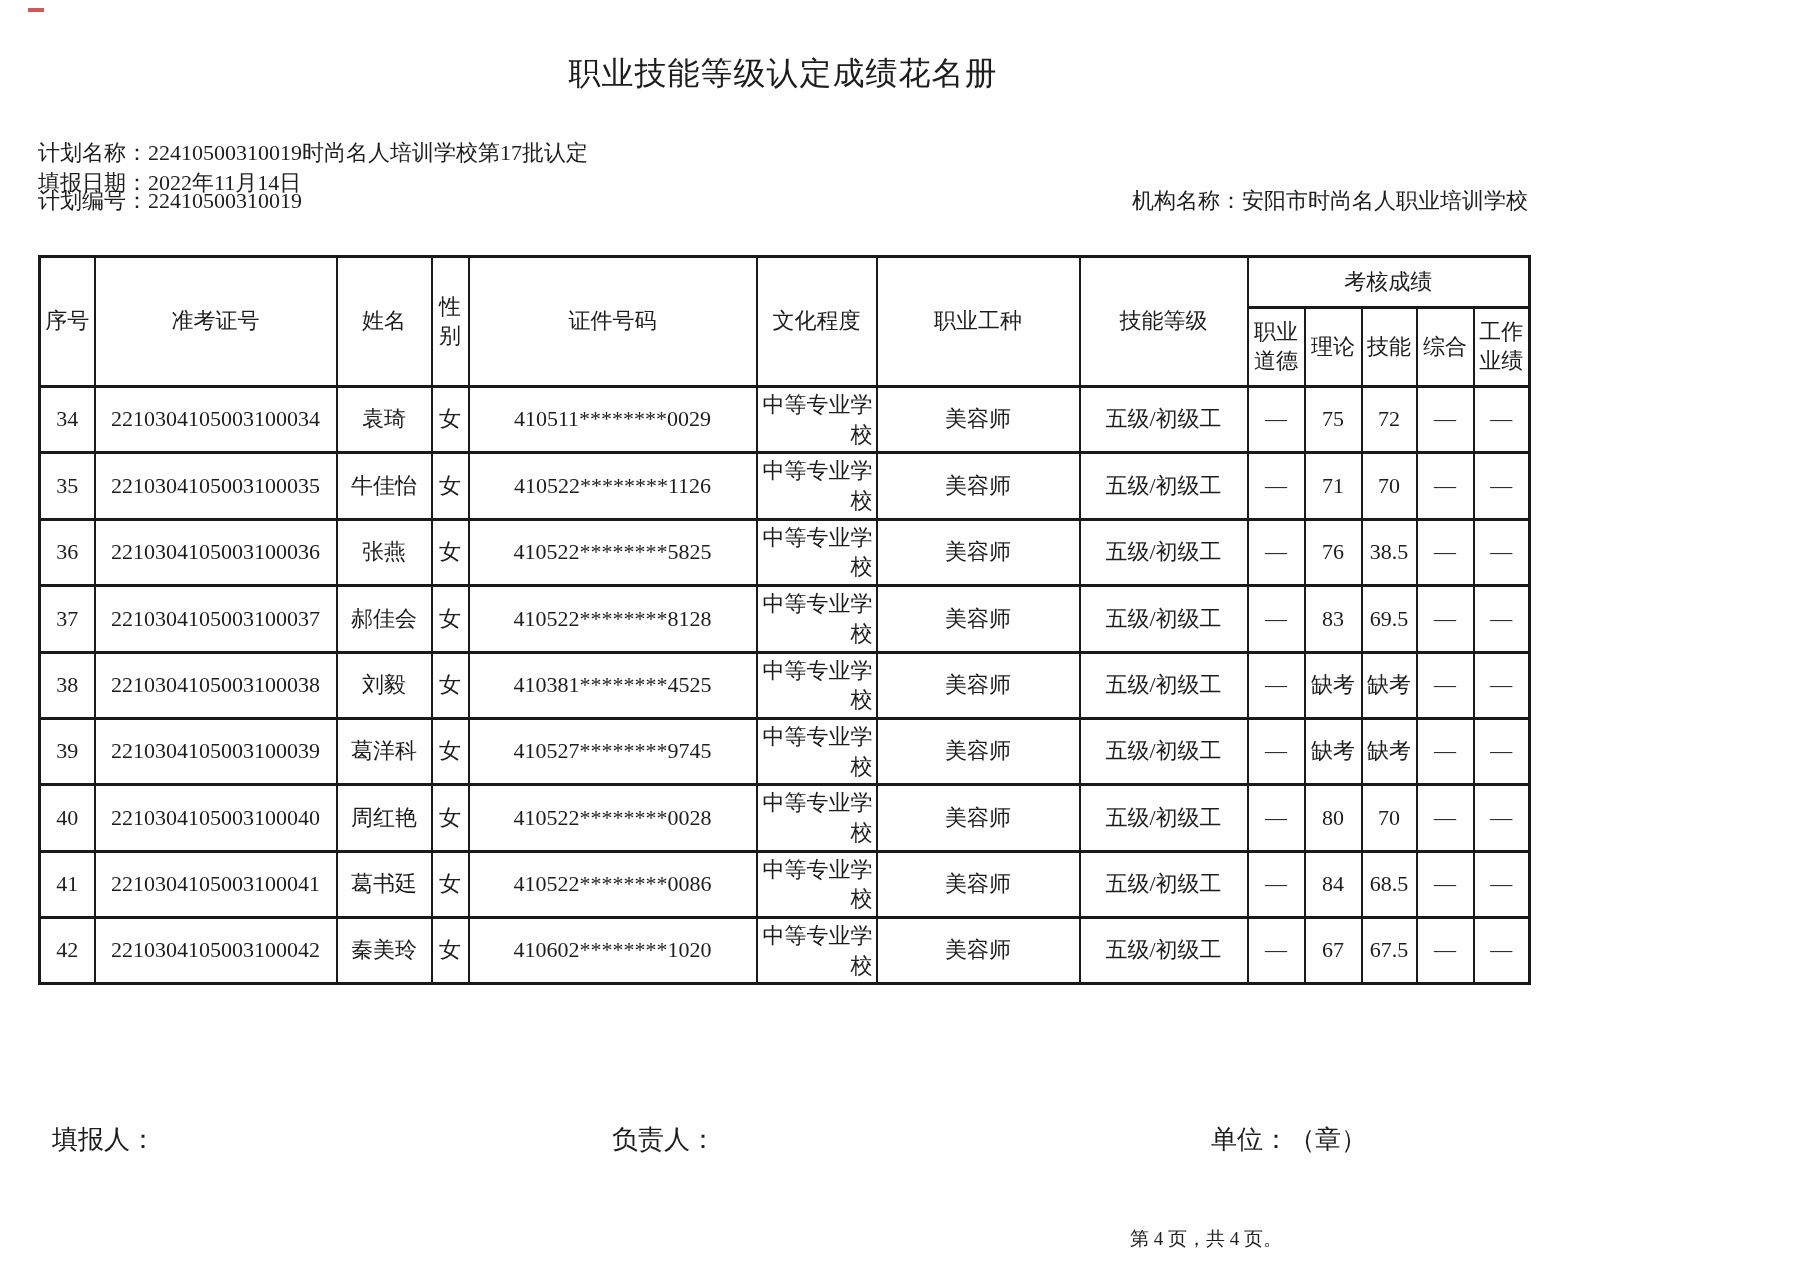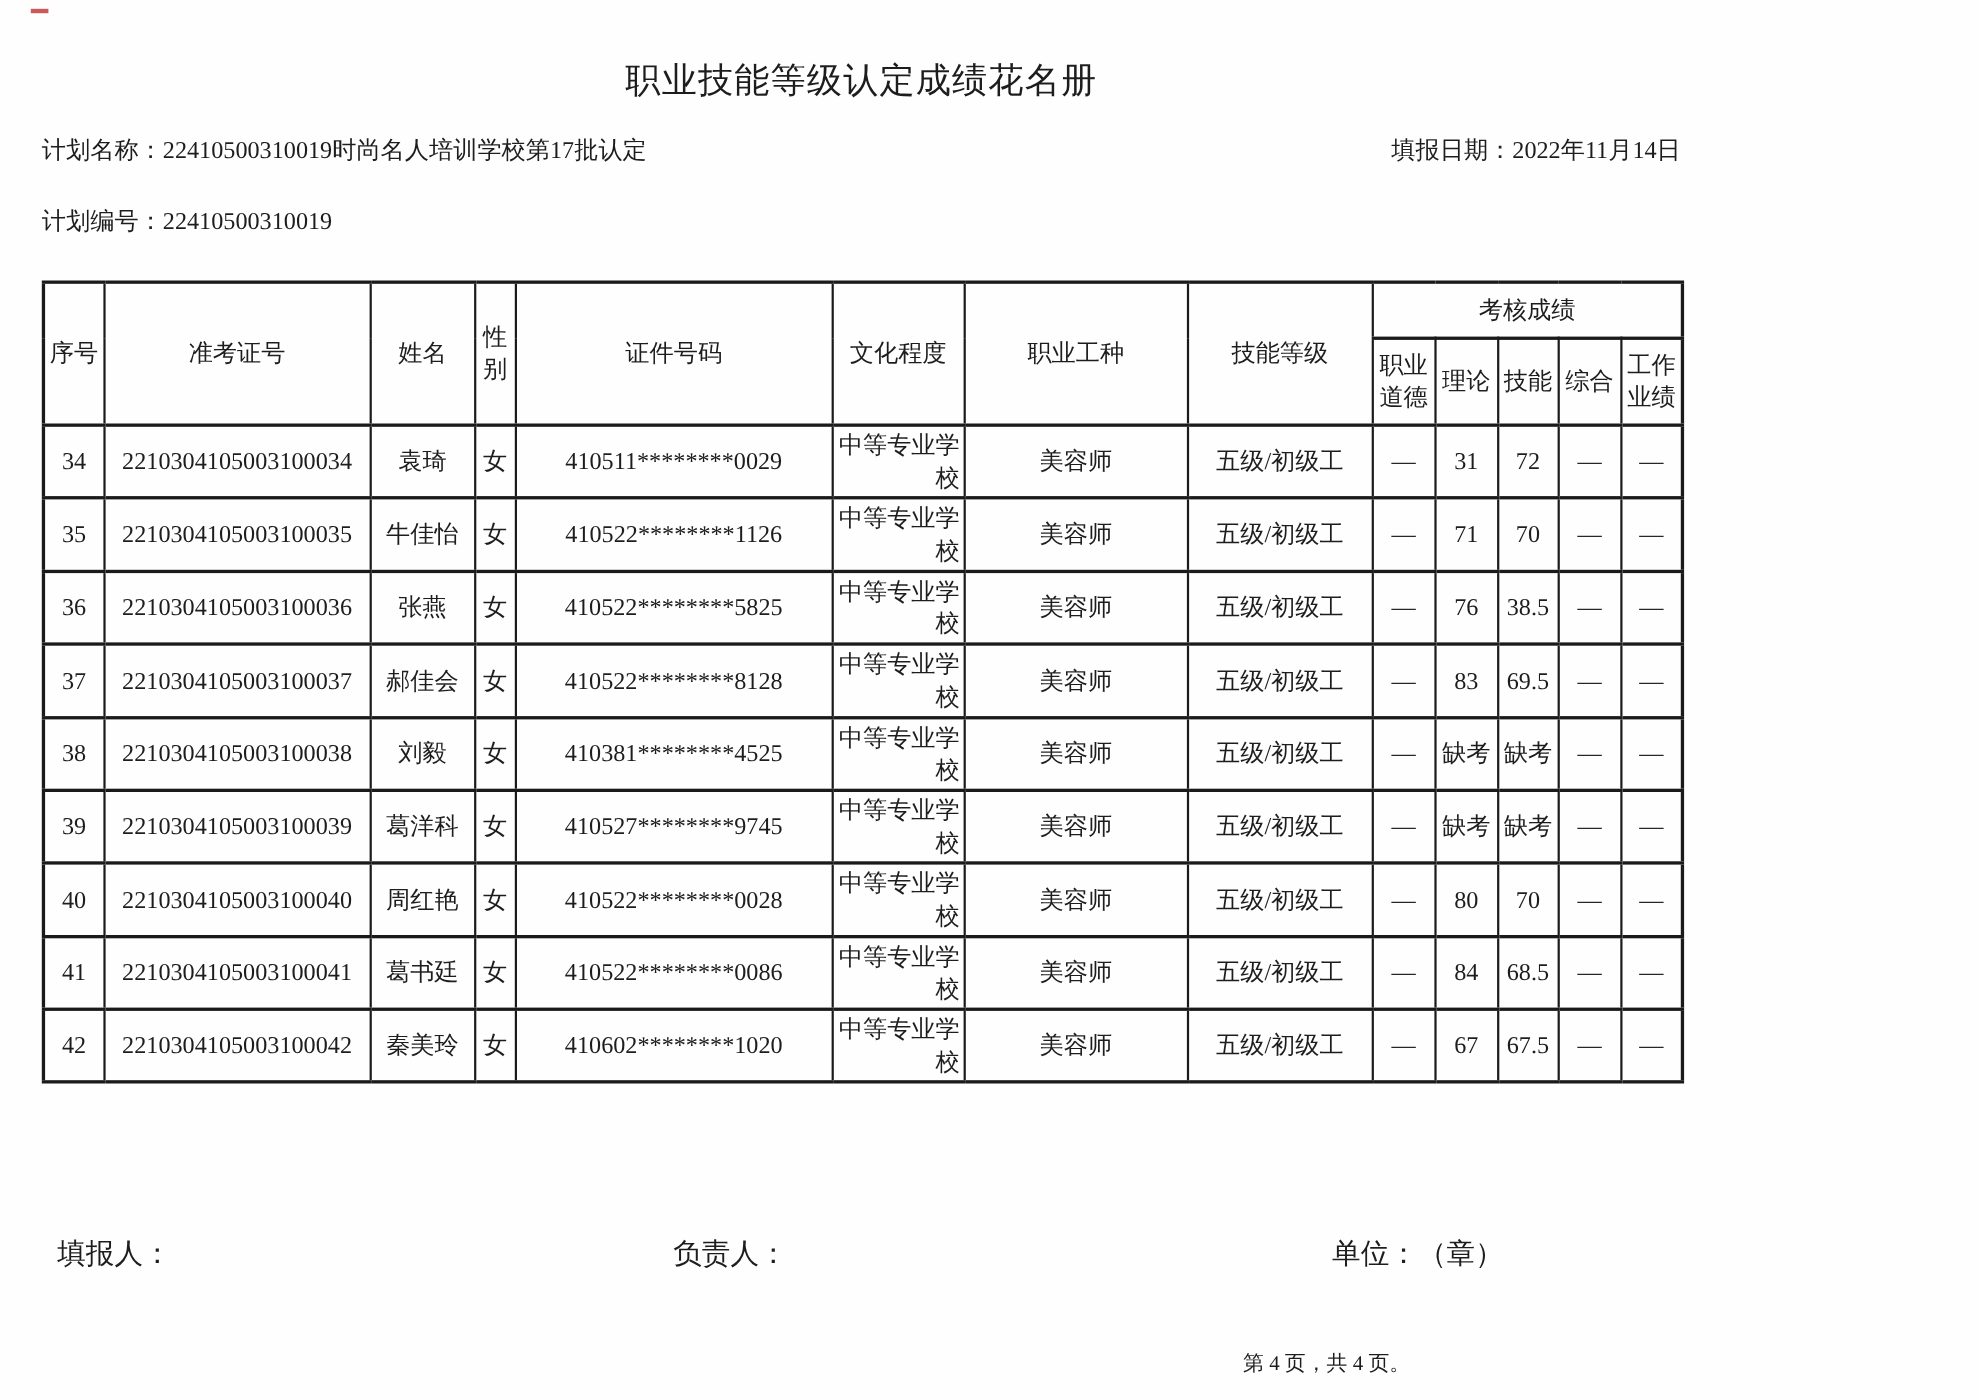--- a/index.html
+++ b/index.html
@@ -10,21 +10,21 @@
   .page { position:relative; width:1800px; height:1272px; background:#fefefe; }
   .scan-mark { position:absolute; left:28px; top:8px; width:16px; height:4px; background:#c43b3b; opacity:.85; }
   .title {
     position:absolute; left:38px; top:52px; width:1490px; margin:0;
     text-align:center; font-size:32px; font-weight:normal; letter-spacing:1px;
   }
   .meta {
     position:absolute; left:38px; width:1490px; display:flex;
     justify-content:space-between; font-size:22px; white-space:nowrap;
   }
-  .meta-1 { top:122px; }
+  .meta-1 { top:138px;flex-direction:column; }
   .meta-2 { top:186px; }
   table.roster {
     position:absolute; left:38px; top:255px; width:1490px;
     border-collapse:collapse; table-layout:fixed;
     font-size:22px; color:#1d1d1d;
   }
   table.roster { border:3px solid #1a1a1a; }
   .roster th, .roster td {
     border:2px solid #1a1a1a;
     border-top-width:3px; border-bottom-width:3px;
@@ -49,20 +49,21 @@
   <div class="scan-mark"></div>
 
   <h1 class="title">职业技能等级认定成绩花名册</h1>
 
   <div class="meta meta-1">
     <span>计划名称：22410500310019时尚名人培训学校第17批认定</span>
     <span>填报日期：2022年11月14日</span>
   </div>
   <div class="meta meta-2">
     <span>计划编号：22410500310019</span>
+    <span>机构名称：安阳市时尚名人职业培训学校</span>
   </div>
 
   <table class="roster">
     <colgroup>
       <col style="width:55px">
         <col style="width:242px">
         <col style="width:95px">
       <col style="width:37px">
         <col style="width:288px">
         <col style="width:120px">
@@ -98,21 +99,21 @@
         <tr>
           <td>34</td>
           <td>2210304105003100034</td>
           <td>袁琦</td>
           <td>女</td>
           <td>410511********0029</td>
           <td class="edu">中等专业学校</td>
           <td>美容师</td>
           <td>五级/初级工</td>
           <td>—</td>
-          <td>31</td>
+          <td>75</td>
           <td>72</td>
           <td>—</td>
           <td>—</td>
         </tr>
         <tr>
           <td>35</td>
           <td>2210304105003100035</td>
           <td>牛佳怡</td>
           <td>女</td>
           <td>410522********1126</td>

